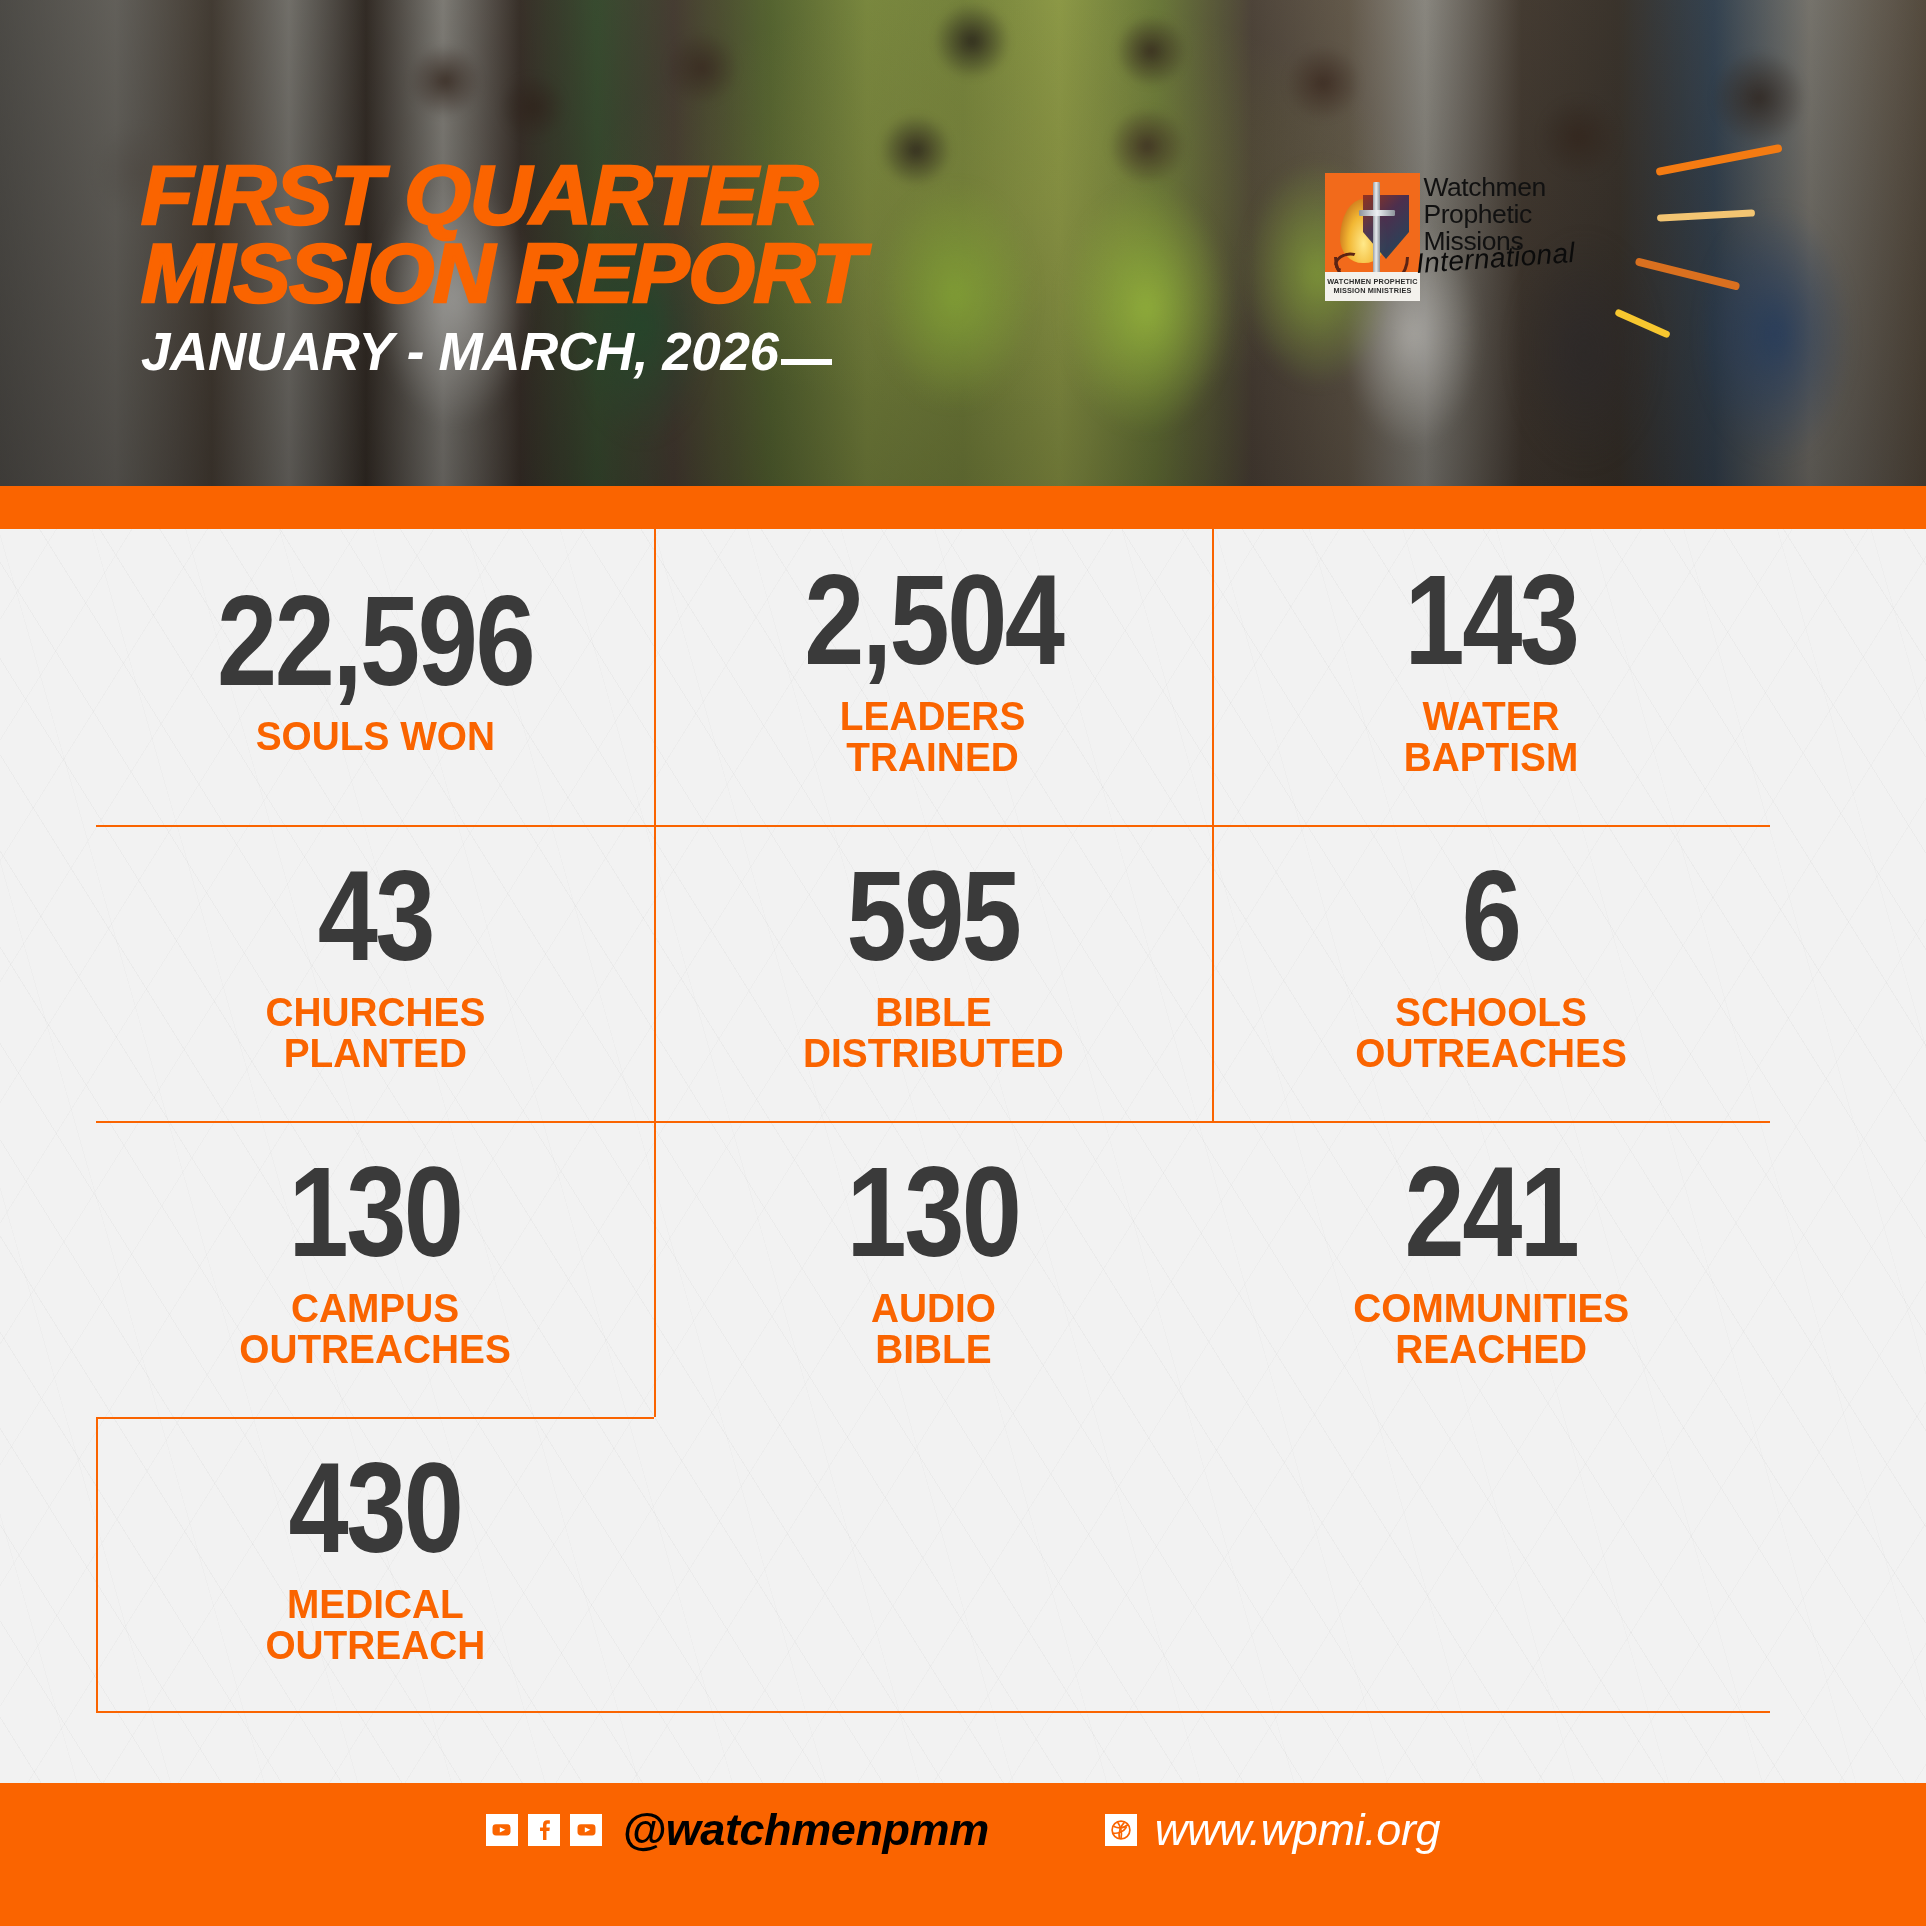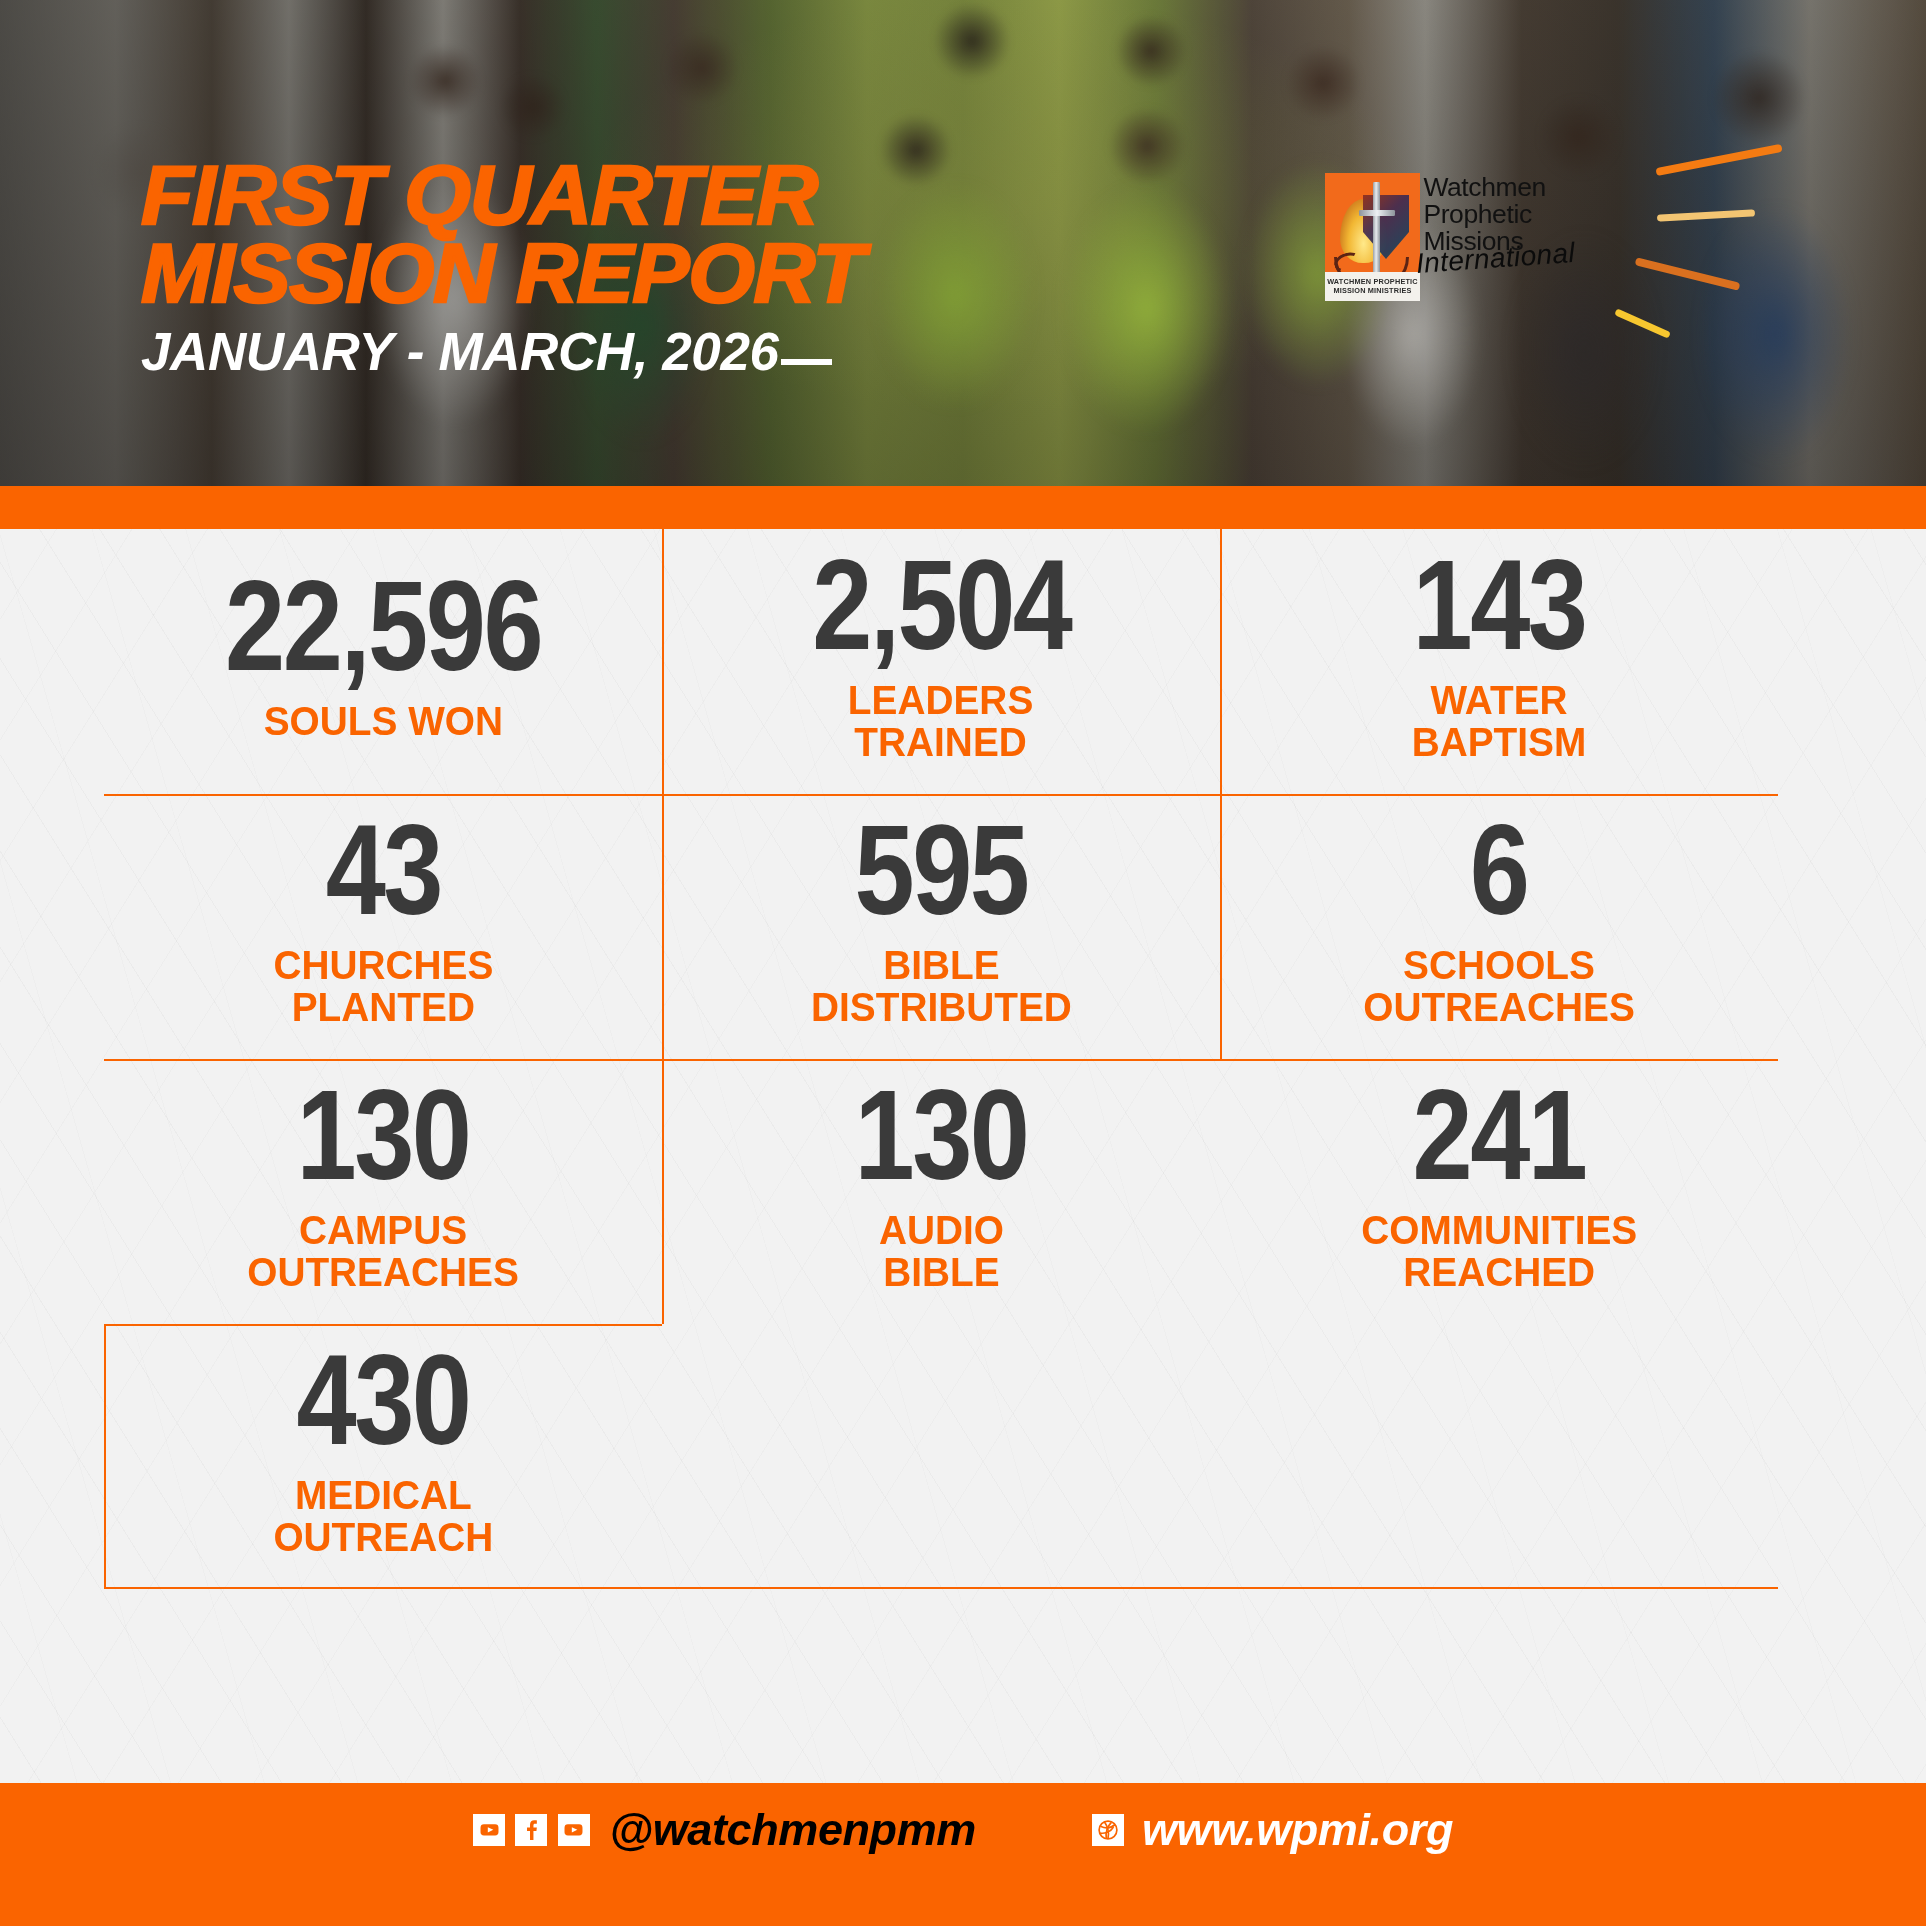--- a/index.html
+++ b/index.html
@@ -169,21 +169,21 @@
     
     content:""; position:absolute; inset:-86px;
     background-image:
       repeating-linear-gradient(58deg, rgba(0,0,0,.030) 0 0.9px, transparent 0.9px 51px),
       repeating-linear-gradient(-58deg, rgba(0,0,0,.022) 0 0.9px, transparent 0.9px 64px),
       repeating-linear-gradient(74deg, rgba(0,0,0,.018) 0 0.9px, transparent 0.9px 90px);
     opacity:.9;
   }
 
   .grid {
-    position:absolute; left:104px; top:0; width:1674px; height:1060px;
+    position:absolute; left:96px; top:0; width:1674px; height:1184px;
     display:grid;
     grid-template-columns:1fr 1fr 1fr;
     grid-template-rows:1fr 1fr 1fr 1fr;
   }
   .cell {
     position:relative;
     display:flex; flex-direction:column; align-items:center; justify-content:center;
     padding:0 7.7px;
   }
   
@@ -237,21 +237,21 @@
     flex:0 0 auto;
   }
   .handle {
     margin-left:19.7px;
     font-size:45px; font-weight:700; font-style:italic; color:#000000;
     letter-spacing:-0.4px; white-space:nowrap;
   }
   .gap { width:116px; }
   .url {
     margin-left:18px;
-    font-size:45px; font-weight:700; font-style:italic; color:#fff;
+    font-size:45px; font-weight:400; font-style:italic; color:#fff;
     letter-spacing:-0.4px; white-space:nowrap;
   }
 </style>
 </head>
 <body>
 
 <div class="header">
   <div class="photo"></div>
   <div class="hdr-scrim"></div>
 

